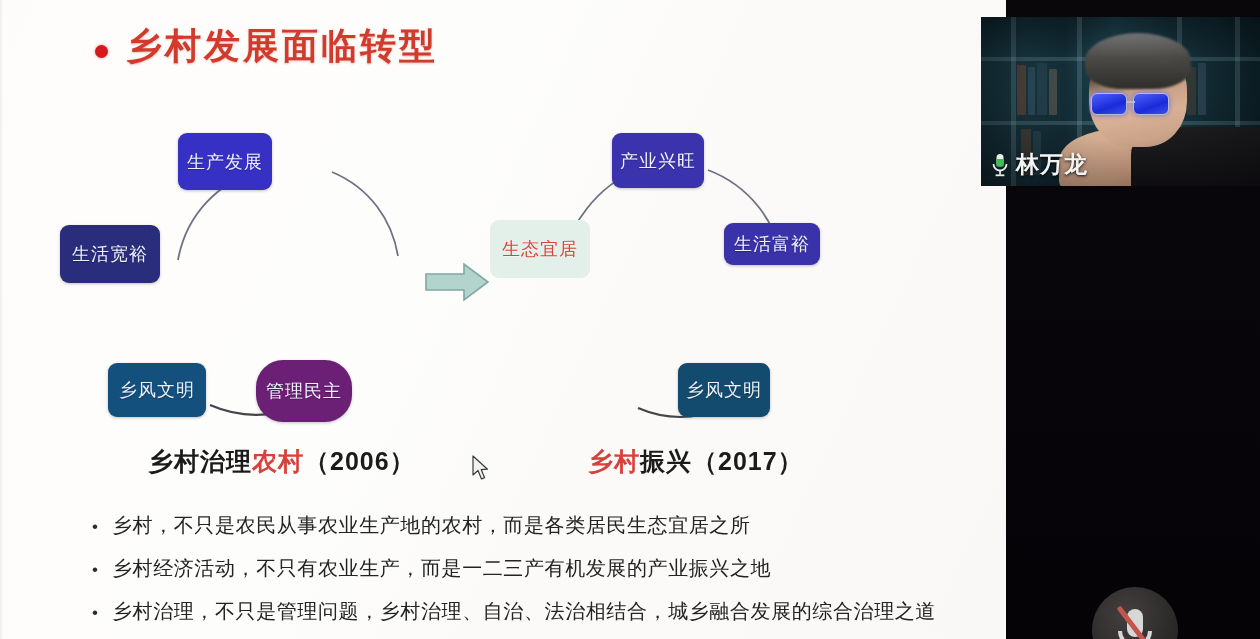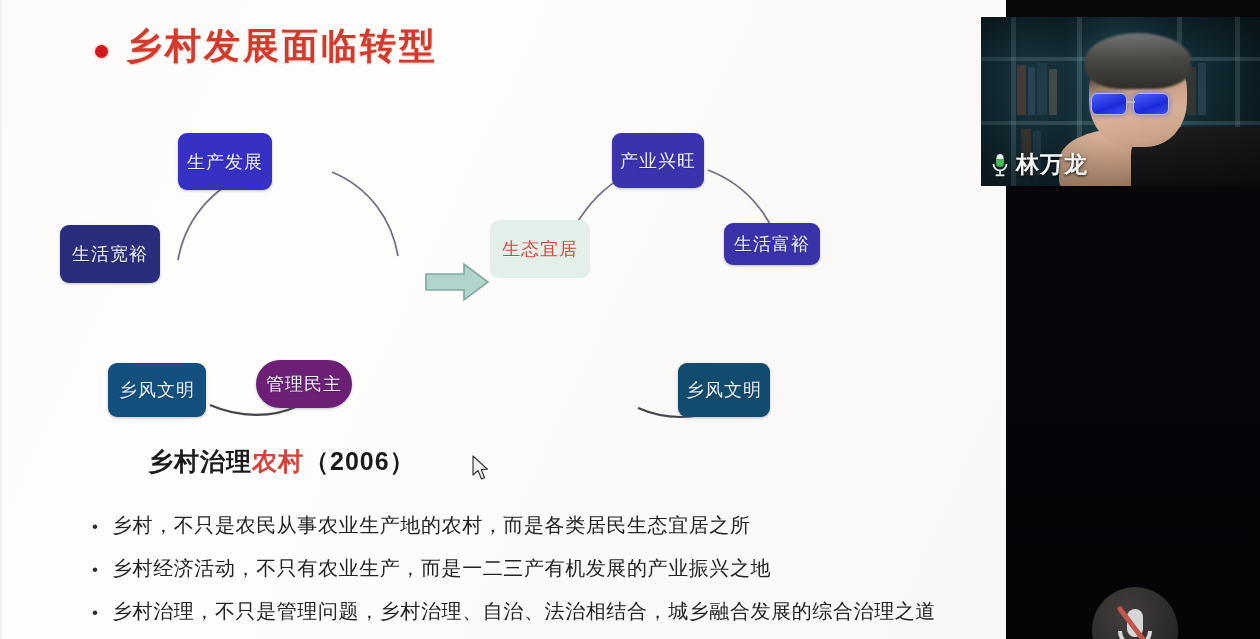--- a/index.html
+++ b/index.html
@@ -157,21 +157,21 @@
 
       <div class="node" style="left:20px; top:105px; width:100px; height:58px; background:#2a2d7c;">
         <span>生活宽裕</span>
       </div>
 
 
       <div class="node" style="left:68px; top:243px; width:98px; height:54px; background:#13507d;">
         <span>乡风文明</span>
       </div>
 
-      <div class="node" style="left:216px; top:240px; width:96px; height:48px; background:#6b2076;border-radius:27px;">
+      <div class="node" style="left:216px; top:240px; width:96px; height:62px; background:#6b2076;border-radius:27px;">
         <span>管理民主</span>
       </div>
     </div>
 
     <svg id="trans-arrow" viewBox="0 0 66 40">
       <polygon points="2,12 40,12 40,2 64,20 40,38 40,28 2,28" fill="#b3d4cc" stroke="#7fa8a0" stroke-width="1.6"></polygon>
     </svg>
 
     <div class="diagram" id="right-diagram" style="left:470px; top:120px; width:390px; height:320px;text-align:right;">
 
@@ -196,20 +196,23 @@
 
       <div class="node" style="left:208px; top:243px; width:92px; height:54px; background:#134b6e;">
         <span>乡风文明</span>
       </div>
     </div>
 
     <div class="caption" id="caption-left" style="left:148px; top:445px;">
       <span>乡村治理</span><span class="hl">农村</span><span class="num">（2006）</span>
     </div>
 
+    <div class="caption" id="caption-right" style="left:588px; top:445px;">
+      <span class="hl">乡村</span><span class="num">振兴（2017）</span>
+    </div>
 
     <div id="bullets">
       <div class="bullet-row">
         <span class="bullet-dot">•</span>
         <span class="bullet-text">乡村，不只是农民从事农业生产地的农村，而是各类居民生态宜居之所</span>
       </div>
       <div class="bullet-row">
         <span class="bullet-dot">•</span>
         <span class="bullet-text">乡村经济活动，不只有农业生产，而是一二三产有机发展的产业振兴之地</span>
       </div>

